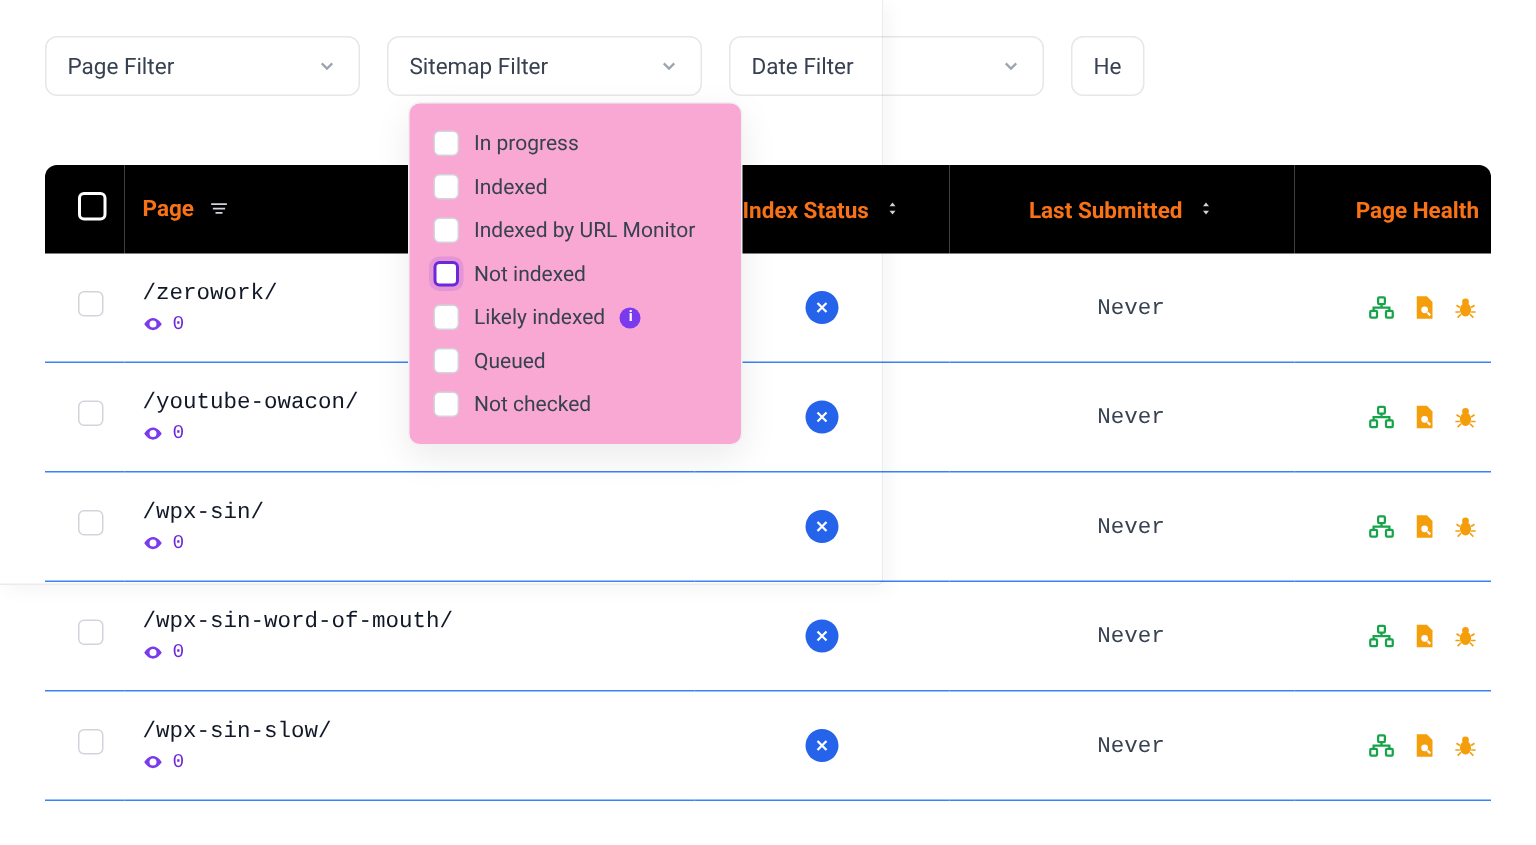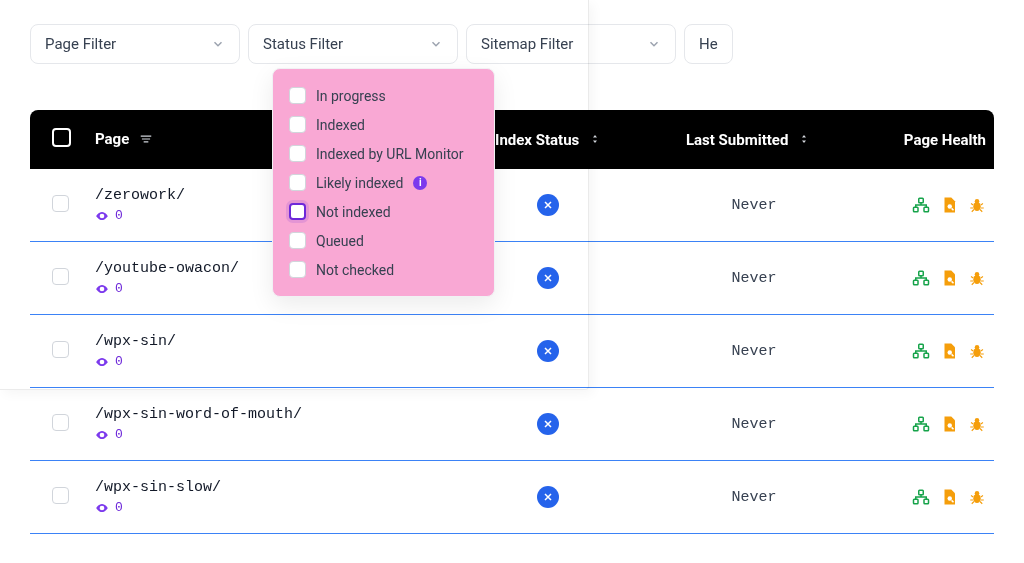--- a/index.html
+++ b/index.html
@@ -9,21 +9,21 @@
     color: #1f2937;
     background: #fff;
     width: 1024px;
     height: 563px;
     overflow: hidden;
     position: relative;
   }
 
   .filter-bar {
     display: flex;
-    gap: 8px;
+    gap: 18px;
     padding: 24px 30px 16px 30px;
     align-items: center;
   }
   .filter-select {
     display: flex;
     align-items: center;
     justify-content: space-between;
     background: #fff;
     border: 1px solid #e5e7eb;
     border-radius: 8px;
@@ -81,21 +81,21 @@
     border-radius: 50%;
     background: #7c3aed;
     color: #fff;
     align-items: center; justify-content: center;
     font-size: 10px; font-weight: 700;
   }
 
   .table-wrap {
     margin: 30px 30px 0 30px;
   }
-  thead tr { background: #000; color: #ffffff; }
+  thead tr { background: #000; color: #f97316; }
   table {
     width: 100%;
     border-collapse: collapse;
     border-radius: 8px 8px 0 0;
     overflow: hidden;
   }
   th {
     text-align: left;
     font-weight: 700;
     font-size: 15px;
@@ -178,68 +178,68 @@
   .col-health { text-align:right; padding-right: 8px; }
 </style>
 </head>
 <body>
 
 <div class="overlay-shadow"></div>
 
 <div class="filter-bar">
   <div class="filter-select" style="min-width:210px">
     <span>Page Filter</span>
-    <span class="chevron">
-      <svg viewBox="0 0 24 24" width="14" height="14" fill="none" stroke="currentColor" stroke-width="2.5">
-          <polyline points="6 9 12 15 18 9"></polyline>
-        </svg>
-    </span>
-  </div>
-  <div class="filter-select" style="min-width:210px">
-    <span>Status Filter</span>
     <span class="chevron">
       <svg viewBox="0 0 24 24" width="14" height="14" fill="none" stroke="currentColor" stroke-width="2.5">
           <polyline points="6 9 12 15 18 9"></polyline>
         </svg>
     </span>
   </div>
   <div class="filter-select" style="min-width:210px">
     <span>Sitemap Filter</span>
     <span class="chevron">
       <svg viewBox="0 0 24 24" width="14" height="14" fill="none" stroke="currentColor" stroke-width="2.5">
           <polyline points="6 9 12 15 18 9"></polyline>
         </svg>
     </span>
   </div>
+  <div class="filter-select" style="min-width:210px">
+    <span>Date Filter</span>
+    <span class="chevron">
+      <svg viewBox="0 0 24 24" width="14" height="14" fill="none" stroke="currentColor" stroke-width="2.5">
+          <polyline points="6 9 12 15 18 9"></polyline>
+        </svg>
+    </span>
+  </div>
   <div class="filter-select small">
     <span>He</span>
   </div>
 </div>
 
 <div class="dropdown" id="status-dropdown">
     <div class="dropdown-item">
       <span class="chk"></span>
       <span>In progress</span>
     </div>
     <div class="dropdown-item">
       <span class="chk"></span>
       <span>Indexed</span>
     </div>
     <div class="dropdown-item">
       <span class="chk"></span>
       <span>Indexed by URL Monitor</span>
     </div>
     <div class="dropdown-item">
+      <span class="chk focus"></span>
+      <span>Not indexed</span>
+    </div>
+    <div class="dropdown-item">
       <span class="chk"></span>
       <span>Likely indexed</span>
       <span class="info-badge">i</span>
-    </div>
-    <div class="dropdown-item">
-      <span class="chk focus"></span>
-      <span>Not indexed</span>
     </div>
     <div class="dropdown-item">
       <span class="chk"></span>
       <span>Queued</span>
     </div>
     <div class="dropdown-item">
       <span class="chk"></span>
       <span>Not checked</span>
     </div>
   </div>

